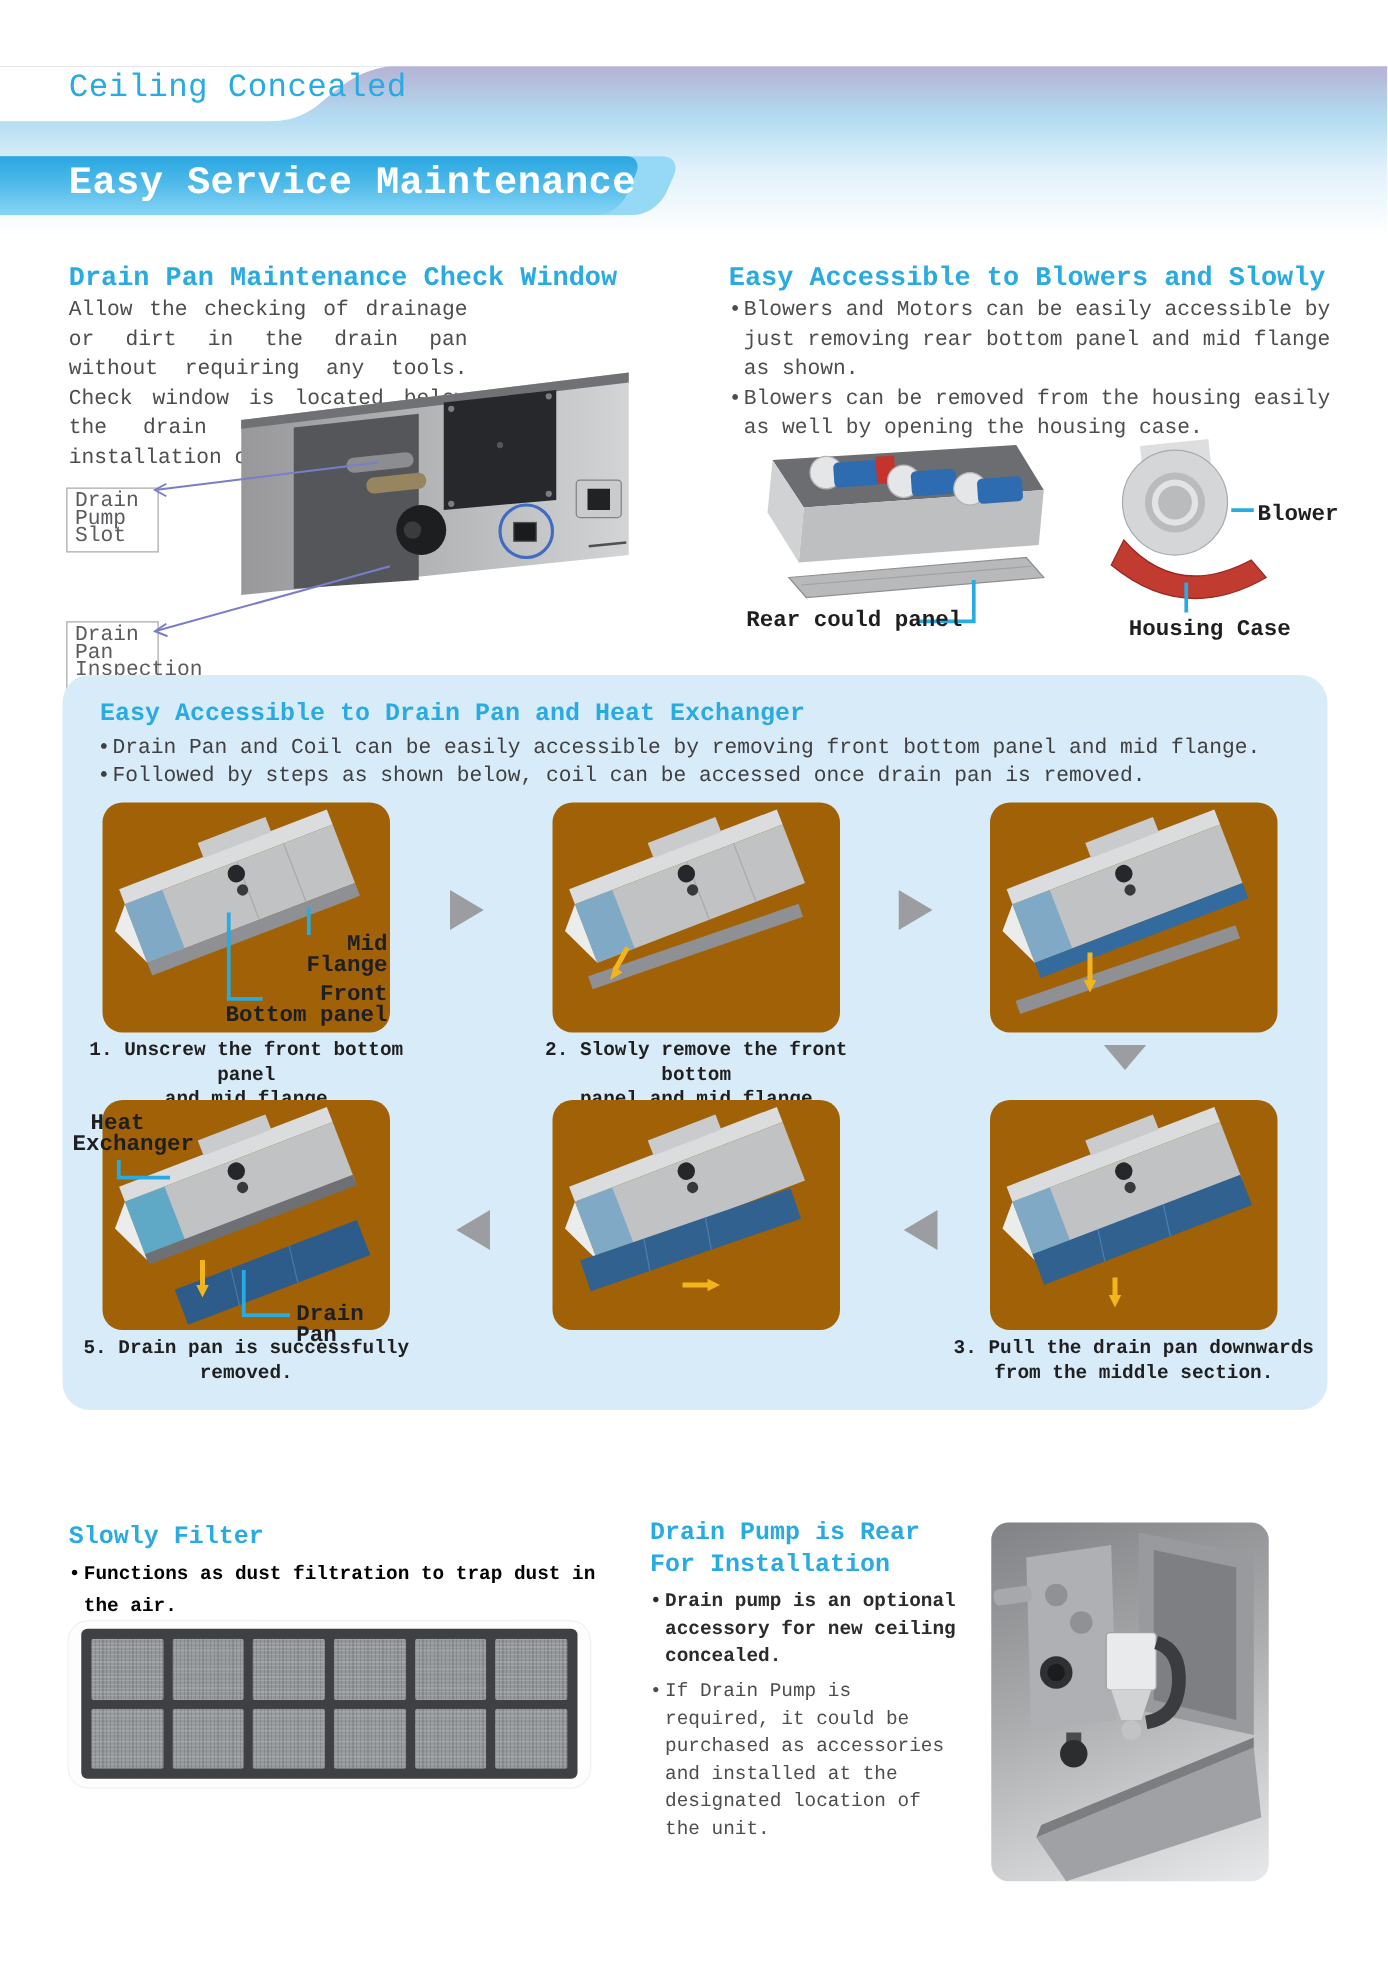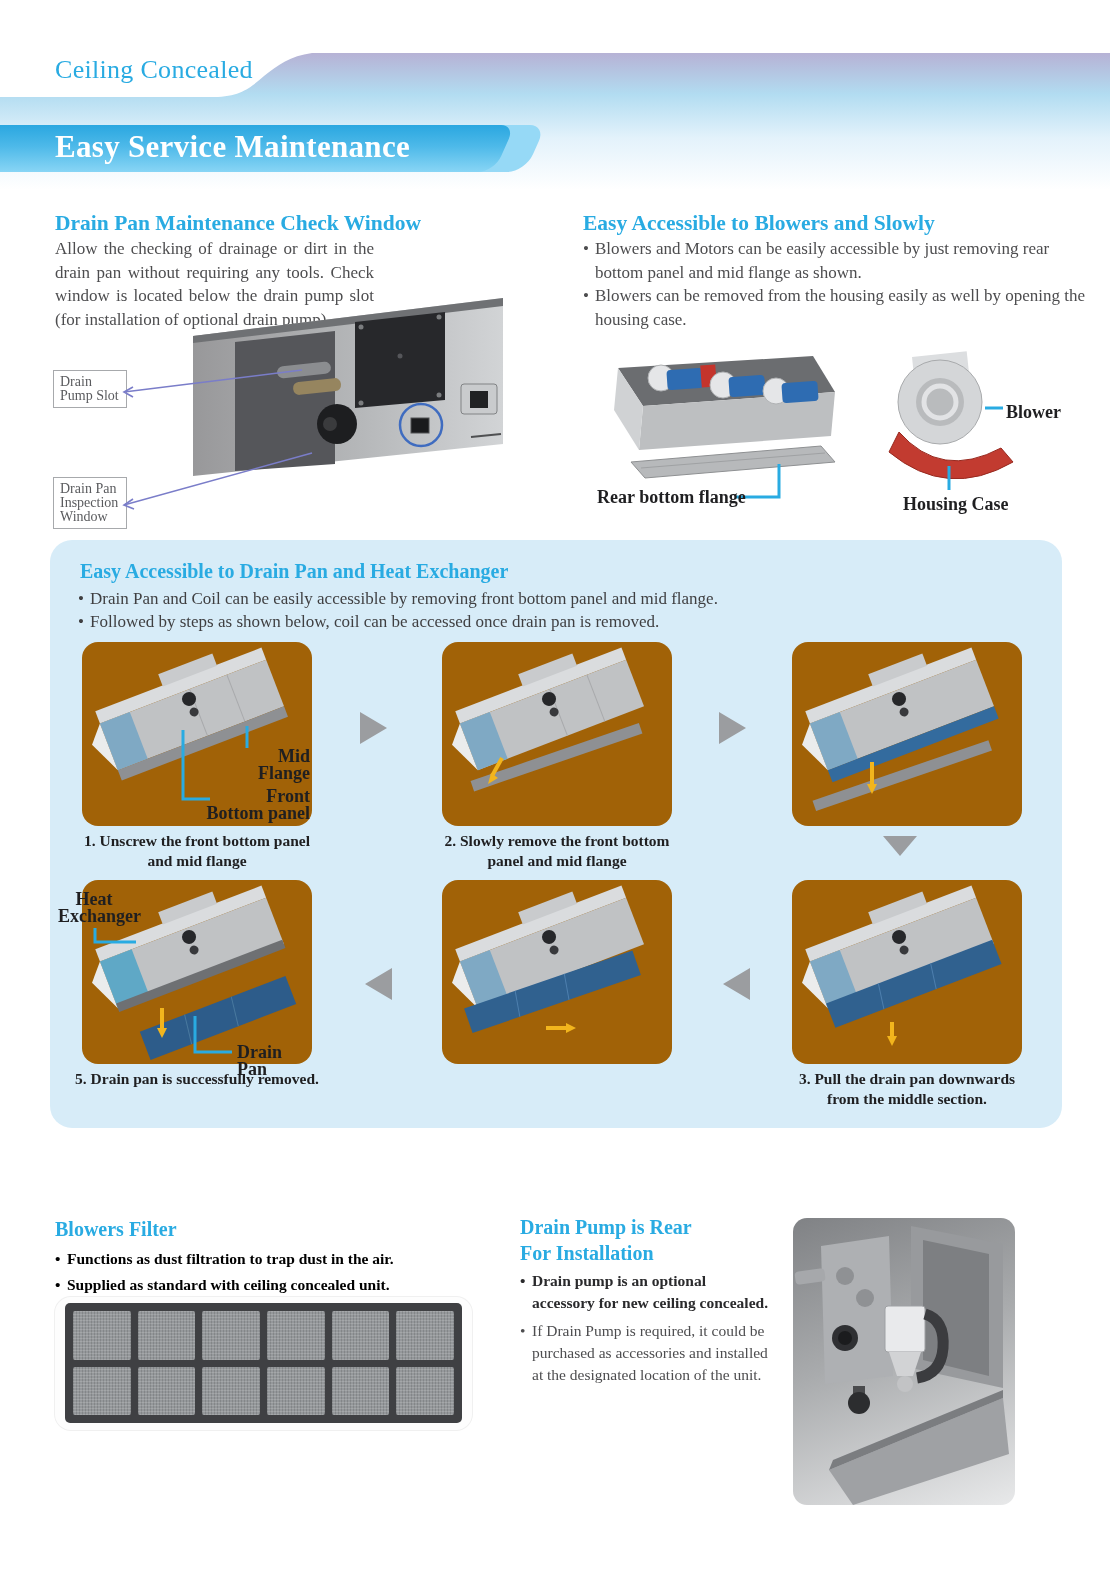--- a/index.html
+++ b/index.html
@@ -1,17 +1,17 @@
 <!DOCTYPE html>
 <html><head>
 <meta charset="utf-8">
 <style>
   html,body{margin:0;padding:0;background:#ffffff;}
   .page{position:relative;width:1110px;height:1569px;background:#fff;overflow:hidden;
-        font-family:Liberation Serif, serif;color:#4d4d4f;}
+        font-family:Liberation Mono, monospace;color:#4d4d4f;}
   .abs{position:absolute;}
   .pre{white-space:pre-line;}
   :root{--accent:#29abe2;--body:#4d4d4f;--dark:#1f1f21;--argray:#9b9da0;}
 
   
   .band{left:0;top:53px;width:1110px;height:137px;
         background:linear-gradient(180deg,#b6b2d5 0%,#b2dcf1 30%,#e3f2fb 62%,#ffffff 100%);}
   .tab-svg{left:0;top:53px;}
   .kicker{left:55px;top:55px;font-size:26px;letter-spacing:.3px;color:var(--accent);}
   .banner-back{left:-20px;top:125px;width:566px;height:47px;background:#96d9f6;
@@ -19,22 +19,22 @@
   .banner-front{left:-20px;top:125px;width:535px;height:47px;
         background:linear-gradient(180deg,#2aa7e0 0%,#4db9e9 45%,#88d5f5 100%);
         border-radius:0 14px 16px 0;transform:skewX(-24deg);transform-origin:top left;}
   .banner-title{left:55px;top:129px;font-size:31px;font-weight:700;color:#fff;letter-spacing:.3px;}
 
   
   .h-blue{font-weight:700;color:var(--accent);}
   .sec1-h{left:55px;top:211px;width:480px;font-size:21.5px;}
   .sec1-body{left:55px;top:237px;width:474px;font-size:17px;line-height:23.5px;text-align:justify;}
   .wrap-spacer{float:right;width:155px;height:60px;margin-top:47px;}
-  .callout{border:1px solid #a7a9ac;background:#fff;color:#5a5b5e;font-size:14px;
-           line-height:14px;padding:4px 4px 4px 6px;width:62px;}
+  .callout{border:1px solid #a7a9ac;background:#fff;color:#5a5b5e;font-size:17px;
+           line-height:14px;padding:4px 4px 4px 6px;width:62px;margin-top:20px;}
   .co1{left:53px;top:370px;}
   .co2{left:53px;top:477px;}
 
   .sec2-h{left:583px;top:211px;width:520px;font-size:21.5px;}
   ul.dots{list-style:none;margin:0;padding:0;}
   ul.dots li{position:relative;padding-left:12px;}
   ul.dots li::before{content:"\2022";position:absolute;left:0;top:0;}
   .sec2-b{left:583px;top:237px;width:505px;font-size:17px;line-height:23.5px;}
 
   .lbl{font-weight:700;color:var(--dark);font-size:18px;line-height:17px;}
@@ -153,21 +153,21 @@
     <path d="M152 157 H196 V124" class="cl"></path>
 
     <rect x="330" y="14" width="55" height="22" fill="#dcdee0" transform="rotate(-6 357 25)"></rect>
     <circle cx="357" cy="62" r="42" fill="#d4d6d8" stroke="#a8aaac"></circle>
     <circle cx="357" cy="62" r="24" fill="#b9bbbd"></circle>
     <circle cx="357" cy="62" r="16" fill="none" stroke="#e2e3e5" stroke-width="5"></circle>
     <path d="M316,92 Q358,140 418,108 L430,122 Q364,160 306,112 Z" fill="#c23b30" stroke="#97291f"></path>
     <path d="M402 68 H420" class="cl"></path>
     <path d="M366 126 V150" class="cl"></path>
   </svg>
-  <div class="abs lbl" style="left:597px;top:489px;">Rear bottom flange</div>
+  <div class="abs lbl" style="left:597px;top:489px;">Rear could panel</div>
   <div class="abs lbl" style="left:1006px;top:404px;">Blower</div>
   <div class="abs lbl" style="left:903px;top:496px;">Housing Case</div>
 
   <div class="abs bluebox">
     <div class="abs bb-h h-blue">Easy Accessible to Drain Pan and Heat Exchanger</div>
     <ul class="abs dots bb-b">
       <li>Drain Pan and Coil can be easily accessible by removing front bottom panel and mid flange.</li>
       <li>Followed by steps as shown below, coil can be accessed once drain pan is removed.</li>
     </ul>
 
@@ -313,21 +313,21 @@
     <div class="caption pre" style="left:707px;top:529px;">3. Pull the drain pan downwards
 from the middle section.</div>
 
     <div class="abs lbl pre" style="left:8px;top:351px;text-align:center;width:72px;">Heat
 Exchanger</div>
     <svg class="abs" style="left:0;top:0;pointer-events:none;" width="120" height="420" viewBox="0 0 120 420">
       <path d="M45 388 V402 H86" class="cl"></path>
     </svg>
   </div>
 
-  <div class="abs sar-h h-blue">Blowers Filter</div>
+  <div class="abs sar-h h-blue">Slowly Filter</div>
   <ul class="abs dots sar-b">
     <li>Functions as dust filtration to trap dust in the air.</li>
     <li>Supplied as standard with ceiling concealed unit.</li>
   </ul>
   <div class="abs filter-card">
     <div class="filter-frame">
       <div class="filter-grid">
         <div class="fcell"></div>
           <div class="fcell"></div>
         <div class="fcell"></div>

